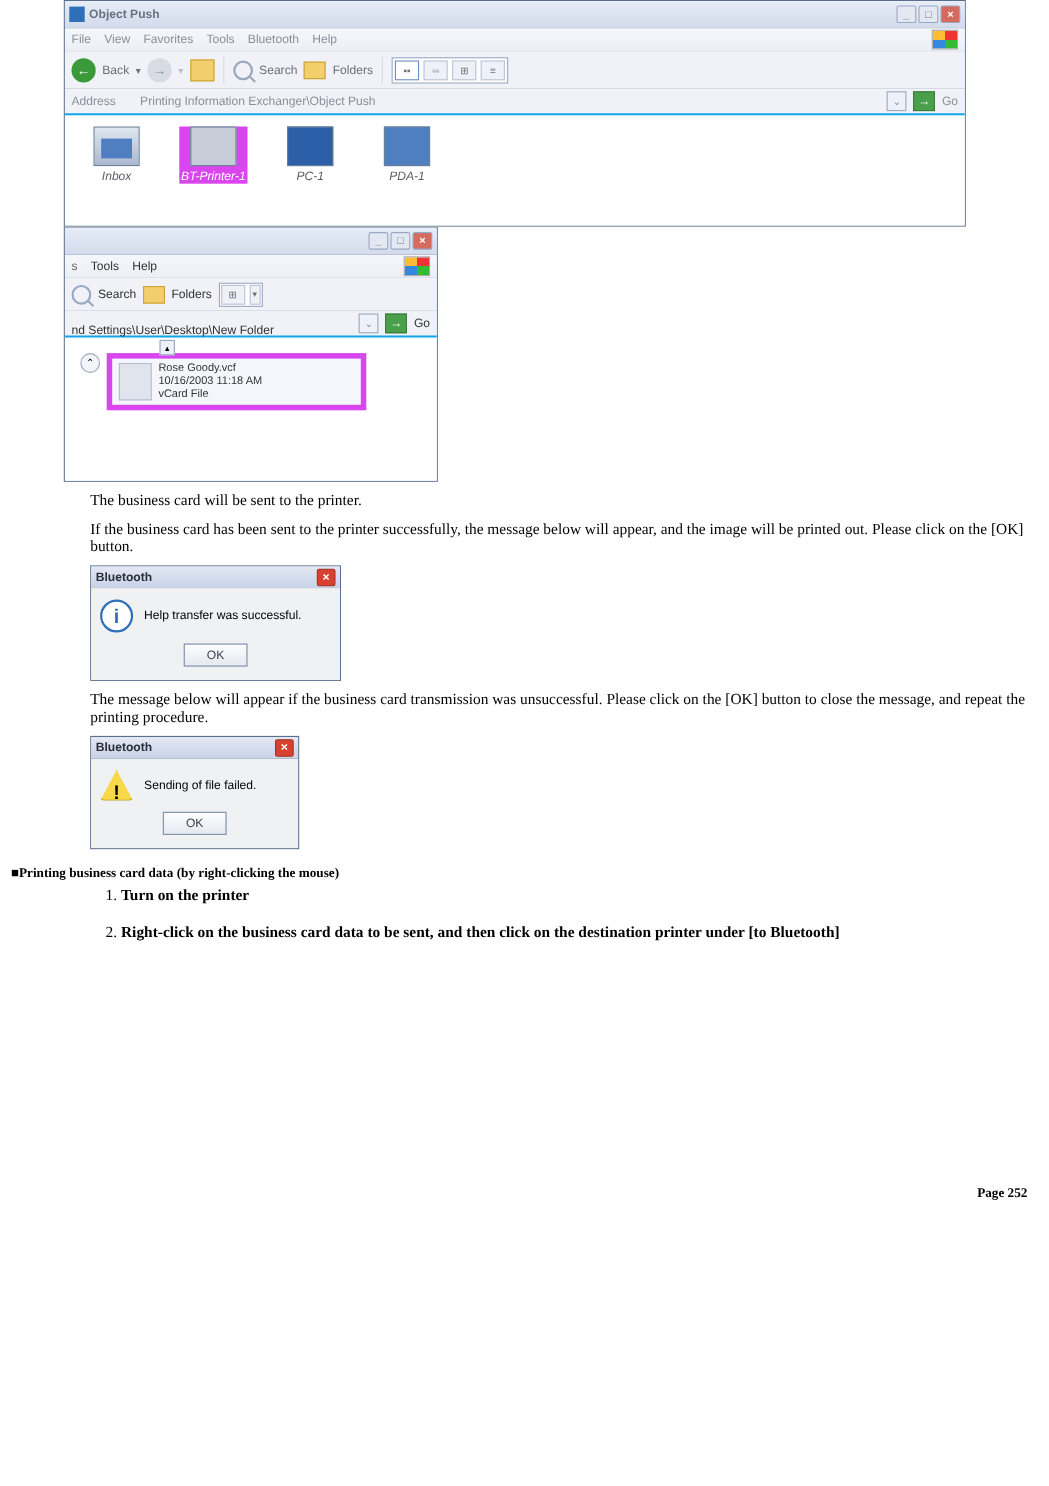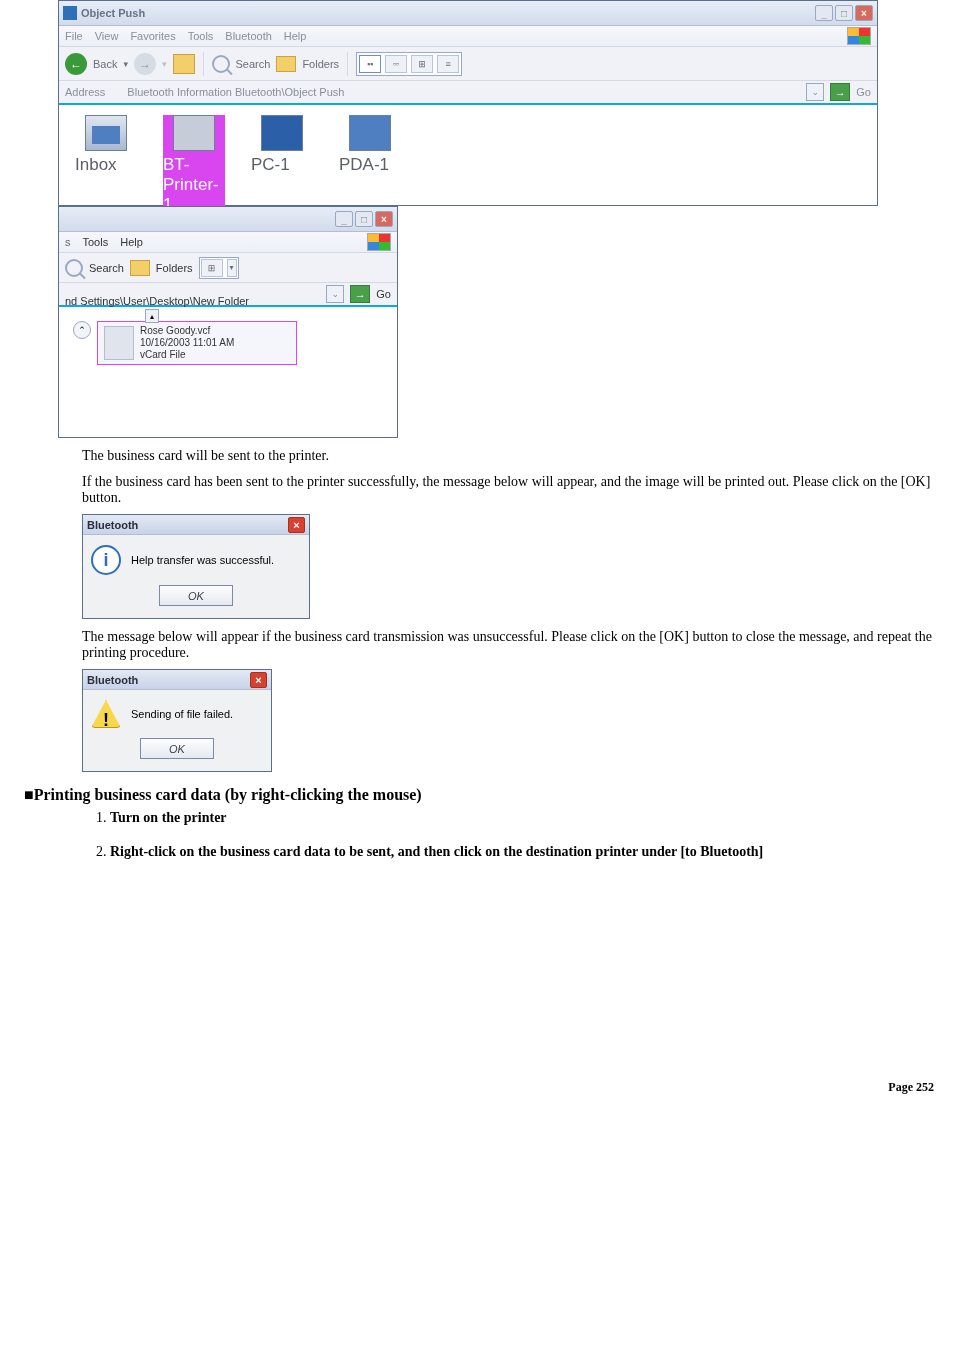--- a/index.html
+++ b/index.html
@@ -66,21 +66,21 @@
   .viewbtns span { width:22px; height:18px; border:1px solid #bac4d8; background:#eef1f7; display:inline-flex;align-items:center;justify-content:center;font-size:9px;}
   .viewbtns .sel{ background:#fff; border-color:#6e8fc6;}
   .addrbar {
     height:24px; background:#f0f2f7; border-bottom:2px solid #0ea5e9;
     display:flex; align-items:center; padding:0 6px; gap:6px; color:#8a8f9a;
   }
   .addrbar .addr-field { flex:1; display:flex; align-items:center; gap:4px; background:transparent; }
   .addr-drop { width:18px;height:18px; border:1px solid #9aa8c2; background:#eef1f7; display:inline-flex;align-items:center;justify-content:center;font-size:9px;}
   .gobtn { width:20px;height:18px;background:#4a9f4a;display:inline-flex;align-items:center;justify-content:center;color:#fff;font-size:11px;border:1px solid #3a7a3a;}
   .content1 { height:100px; background:#fff; padding:10px 16px; display:flex; gap:26px; align-items:flex-start; color:#5a5f6a;}
-  .item { width:62px; font-size:17px; }
+  .item { width:62px; text-align:center; font-size:11px;font-style:italic; }
   .item .ic { width:42px; height:36px; margin:0 auto 4px; background:#4f7fc0; border:1px solid #6a7f9a; }
   .item .ic.inbox { background:linear-gradient(#dfe6f0,#aab8cf); position:relative;}
   .item .ic.inbox::after{content:'';position:absolute;inset:10px 6px 6px;background:#4f7fc0;}
   .item .ic.prn { background:#c6cdd9;}
   .item .ic.pc { background:#2b5fa8;}
   .item .ic.pda { background:#4f7fc0;}
   .item.sel { background:#d946ef; color:#fff; padding:0;}
   .item.sel .lbl{ color:#fff;}
   
   .win2 {
@@ -89,21 +89,21 @@
     background:#fff;
     font-family: Tahoma, Arial, sans-serif;
     font-size:11px;
     margin-left:48px;
     margin-top:0;
     position:relative;
   }
   .win2 .titlebar{ justify-content:flex-end; }
   .task { padding:6px; display:flex; gap:6px; align-items:flex-start;}
   .task .collapse { width:18px;height:18px;border:1px solid #9aa8c2;border-radius:50%;display:inline-flex;align-items:center;justify-content:center;font-size:9px;background:#f2f4f9;}
-  .filecard { border:1px solid #d946ef; background:#f4f6fb; padding:3px 6px; display:flex;gap:6px;align-items:center; width: 200px;}
+  .filecard { border:5px solid #d946ef; background:#f4f6fb; padding:3px 6px; display:flex;gap:6px;align-items:center; width: 236px;}
   .filecard .fico{width:30px;height:34px;background:#dfe4ed;border:1px solid #b4bed0;position:relative;}
   .filecard .ftxt{font-size:10px;color:#333;line-height:12px;}
   .win2 .content2 { height:130px; background:#fff; padding:8px; position:relative;}
   .scroll-up { position:absolute; top:2px; left:86px; width:14px;height:14px;border:1px solid #9aa8c2;background:#eef1f7;display:inline-flex;align-items:center;justify-content:center;font-size:8px;}
   
   .para { margin: 10px 0 4px 72px; font-size:14px; max-width: 860px; }
   
   .dlg {
     width: 228px;
     border:1px solid #5a6f8d;
@@ -120,22 +120,22 @@
     border-bottom:1px solid #b4bed0;
   }
   .dlg .dtitle .dx{ margin-left:auto; width:17px;height:16px;background:#d8412f;color:#fff;display:inline-flex;align-items:center;justify-content:center;border:1px solid #a3321f;border-radius:2px;font-size:11px;}
   .dlg .dbody{ background:#f0f1f3; padding:10px 8px 12px; display:flex; flex-direction:column; gap:10px;}
   .dlg .drow{ display:flex; align-items:center; gap:10px;}
   .dlg .dico{ width:30px;height:30px;border-radius:50%;display:inline-flex;align-items:center;justify-content:center;font-size:18px;font-weight:bold;}
   .dlg .dico.info{ border:2px solid #2e6fb7; color:#2e6fb7; background:#fff;}
   .dlg .dico.warn{ background:#f7d84a; color:#000; border:1px solid #b59a1a; border-radius:4px; width:30px;height:28px; clip-path: polygon(50% 0, 100% 100%, 0 100%);}
   .dlg .dico.warn span{position:relative;top:6px;}
   .dlg .dbtnrow{ display:flex; justify-content:center;}
-  .dlg .dbtn{ width:74px; height:21px; border:1px solid #7a8aa8; background:linear-gradient(#fdfdfe,#e5e9f1); display:inline-flex;align-items:center;justify-content:center; color:#3a3f4a;font-style:italic;}
-  .section-head { font-size:16px; font-weight:bold; margin:14px 0 6px 14px;}
+  .dlg .dbtn{ width:58px; height:21px; border:1px solid #7a8aa8; background:linear-gradient(#fdfdfe,#e5e9f1); display:inline-flex;align-items:center;justify-content:center; color:#3a3f4a;}
+  .section-head { font-size:12px; font-weight:bold; margin:14px 0 6px 0;}
   ol.steps { margin:6px 0 0 100px; padding:0; }
   ol.steps li { margin-bottom:18px; font-size:14px;}
   ol.steps li b{ font-weight:bold;}
   .page-footer { text-align:right; font-size:12px; font-weight:bold; margin-top:220px; padding-right:10px;}
 </style>
 </head>
 <body>
 
 <div class="win1">
   <div class="titlebar">
@@ -173,21 +173,21 @@
       <span class="sel">▪▪</span>
       <span>▫▫</span>
       <span>⊞</span>
       <span>≡</span>
     </div>
   </div>
   <div class="addrbar">
     <span>Address</span>
     <div class="addr-field">
       <span class="ticon" style="width:12px;height:12px;"></span>
-      <span>Bluetooth Information Bluetooth\Object Push</span>
+      <span>Printing Information Exchanger\Object Push</span>
     </div>
     <span class="addr-drop">⌄</span>
     <span class="gobtn">→</span>
     <span>Go</span>
   </div>
   <div class="content1">
     <div class="item">
       <div class="ic inbox"></div>
       <div class="lbl">Inbox</div>
     </div>
@@ -239,21 +239,21 @@
     <span style="color:#333;">Go</span>
   </div>
   <div class="content2">
     <div class="task">
       <span class="collapse">⌃</span>
       <span class="scroll-up">▴</span>
       <div class="filecard">
         <div class="fico"></div>
         <div class="ftxt">
           <div>Rose Goody.vcf</div>
-          <div>10/16/2003 11:01 AM</div>
+          <div>10/16/2003 11:18 AM</div>
           <div>vCard File</div>
         </div>
       </div>
     </div>
   </div>
 </div>
 
 <div class="para">The business card will be sent to the printer.</div>
 <div class="para">If the business card has been sent to the printer successfully, the message below will appear, and the image will be printed out. Please click on the [OK] button.</div>
 

